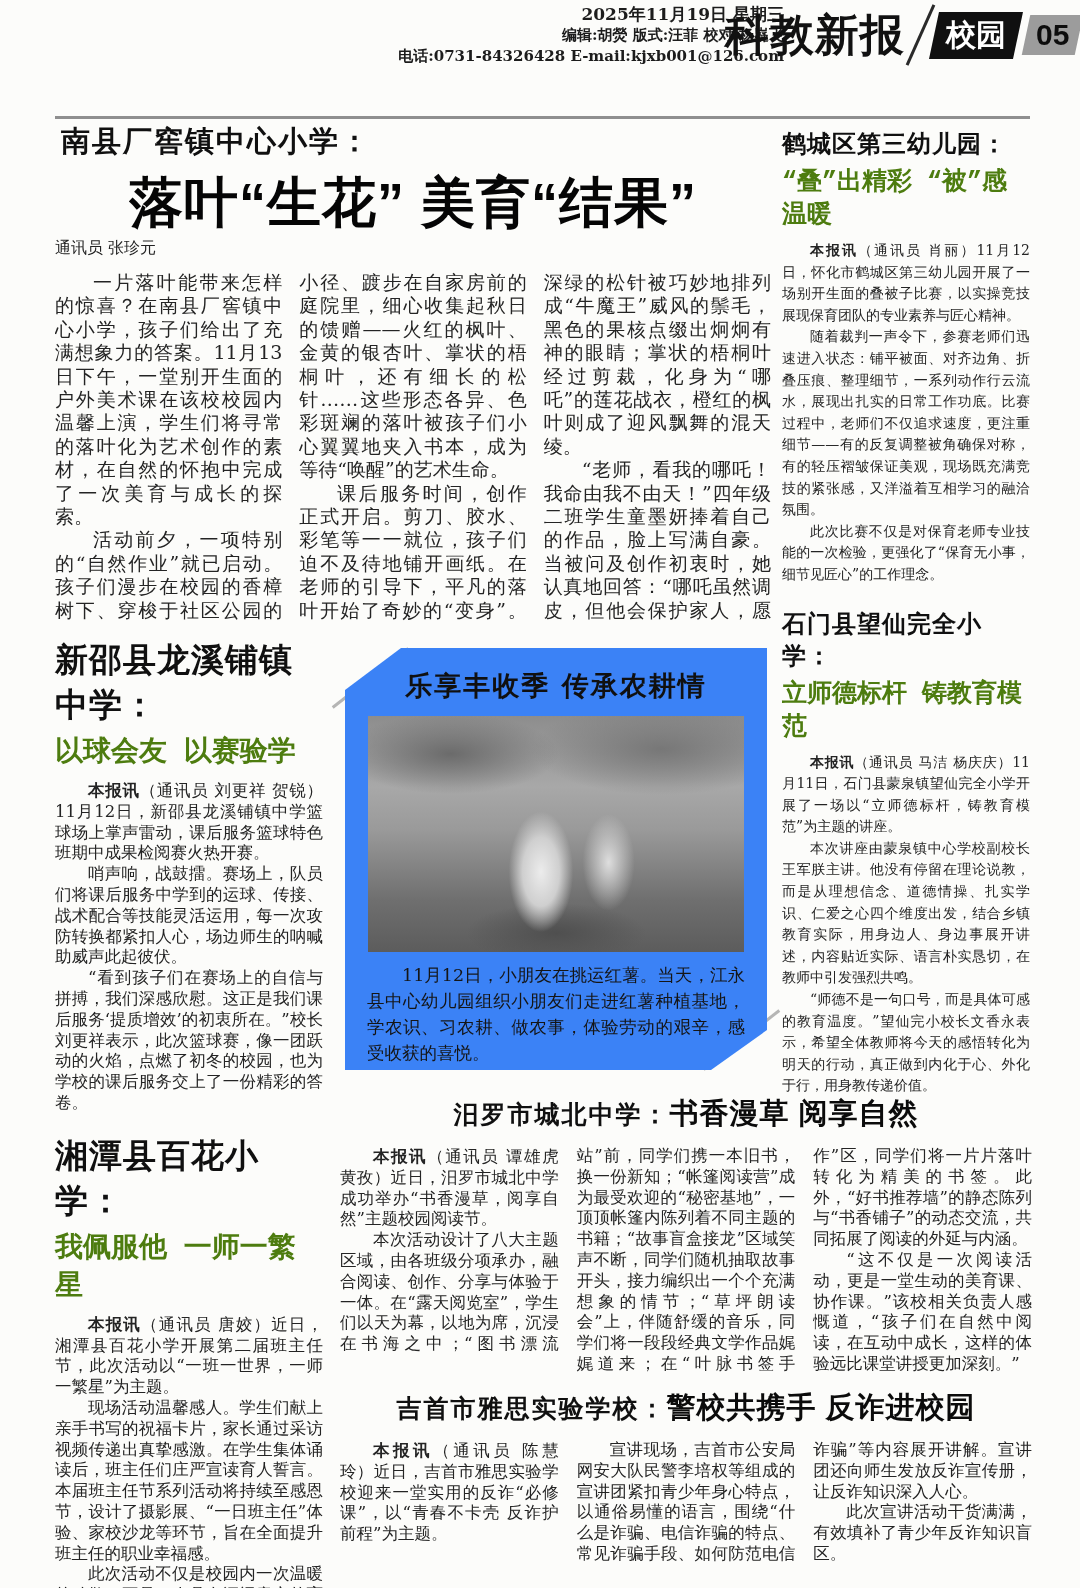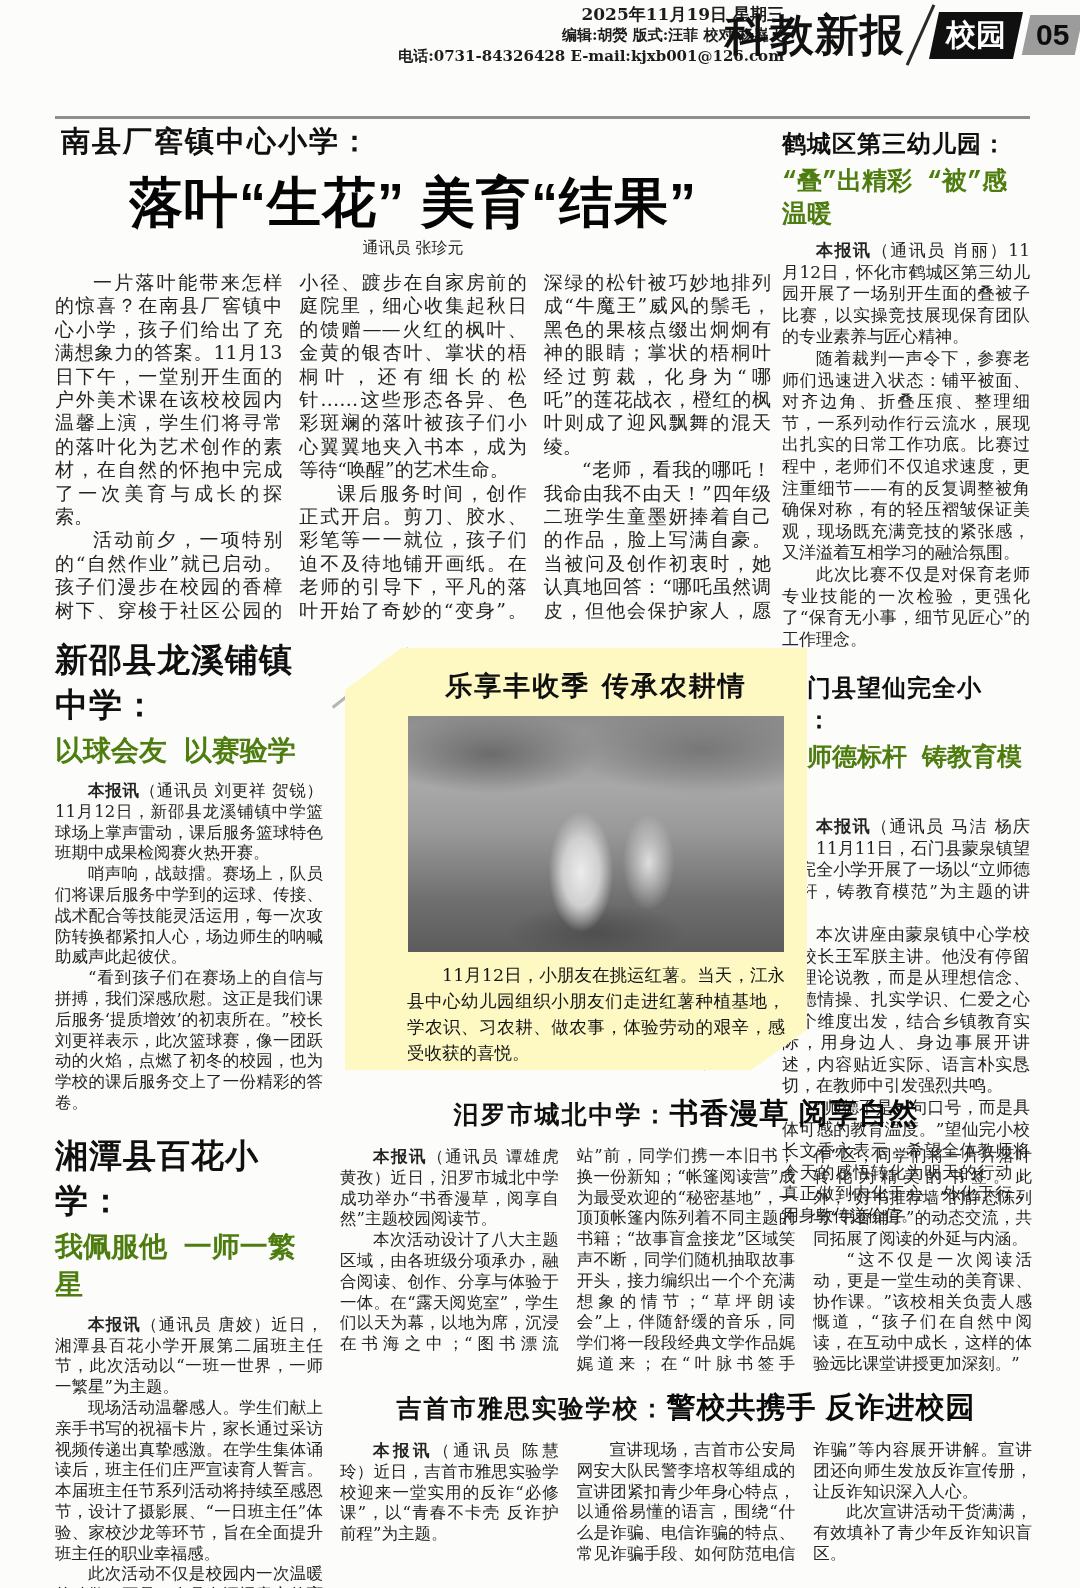--- a/index.html
+++ b/index.html
@@ -26,41 +26,41 @@
   .para{margin:0;text-indent:2em;text-align:justify;}
   .leadin{font-weight:900;font-family:"Liberation Sans",sans-serif;}
   .kicker{font-weight:600;color:#101010;letter-spacing:2px;}
   .subhead{margin:4px 0 10px 0;font-family:Liberation Mono, monospace;font-weight:900;color:#4d7c0f;letter-spacing:1px;}
 
   
   .lead-article{left:55px;top:122px;width:716px;}
   .lead-article .kicker{font-size:29px;margin-left:6px;}
   .headline{margin:10px 0 6px 0;text-align:center;font-size:54px;line-height:60px;font-weight:900;color:#050505;
             font-family:"Liberation Sans",sans-serif;letter-spacing:1px;}
-  .byline{text-align:center;font-size:16px;margin-bottom:12px;color:#222;}
+  .byline{text-align:left;font-size:16px;margin-bottom:12px;color:#222;}
   .cols-main{column-count:3;column-gap:17px;font-size:19px;line-height:23.4px;height:374px;overflow:hidden;}
 
   
   .right-col{left:782px;top:128px;width:248px;}
   .right-col .kicker{font-size:24px;letter-spacing:1px;}
   .right-col .subhead{font-size:25px;letter-spacing:0;}
-  .right-col .body-text{font-size:17px;line-height:21.6px;}
+  .right-col .body-text{font-size:14px;line-height:21.6px;}
   .mt{margin-top:22px;}
 
   
   .left-col{left:55px;top:638px;width:268px;}
   .left-col .kicker{font-size:33px;letter-spacing:1px;}
   .left-col .subhead{font-size:28px;letter-spacing:0;}
   .left-col .body-text{font-size:16.5px;line-height:20.8px;}
   .left-col article + article{margin-top:20px;}
 
   
   .photo-box-wrap{left:345px;top:648px;width:422px;height:422px;}
-  .photo-box{width:100%;height:100%;background:#fef9c3;
-     clip-path:polygon(56px 0,100% 0,100% calc(100% - 40px),calc(100% - 56px) 100%,0 100%,0 42px);padding-left:40px;}
+  .photo-box{width:100%;height:100%;background:#3b82f6;
+     clip-path:polygon(56px 0,100% 0,100% calc(100% - 40px),calc(100% - 56px) 100%,0 100%,0 42px);}
   .corner-slash{position:absolute;background:#b5b5b4;width:3px;height:96px;}
   .corner-slash.tl{left:24px;top:-18px;transform:rotate(52deg);}
   .corner-slash.br{right:24px;bottom:-18px;transform:rotate(52deg);}
   .photo-title{margin:0;padding-top:20px;text-align:center;font-size:27px;font-weight:900;color:#101010;letter-spacing:2px;}
   .photo{width:376px;height:236px;margin:12px auto 0;
     background:
       radial-gradient(ellipse 46px 86px at 46% 66%, #ececec 0%, #cfcfcf 40%, rgba(0,0,0,0) 70%),
       radial-gradient(ellipse 40px 74px at 64% 62%, #dedede 0%, rgba(0,0,0,0) 65%),
       radial-gradient(ellipse 150px 56px at 22% 16%, #6b6b6b 0%, rgba(0,0,0,0) 72%),
       radial-gradient(ellipse 180px 64px at 78% 14%, #777 0%, rgba(0,0,0,0) 72%),

